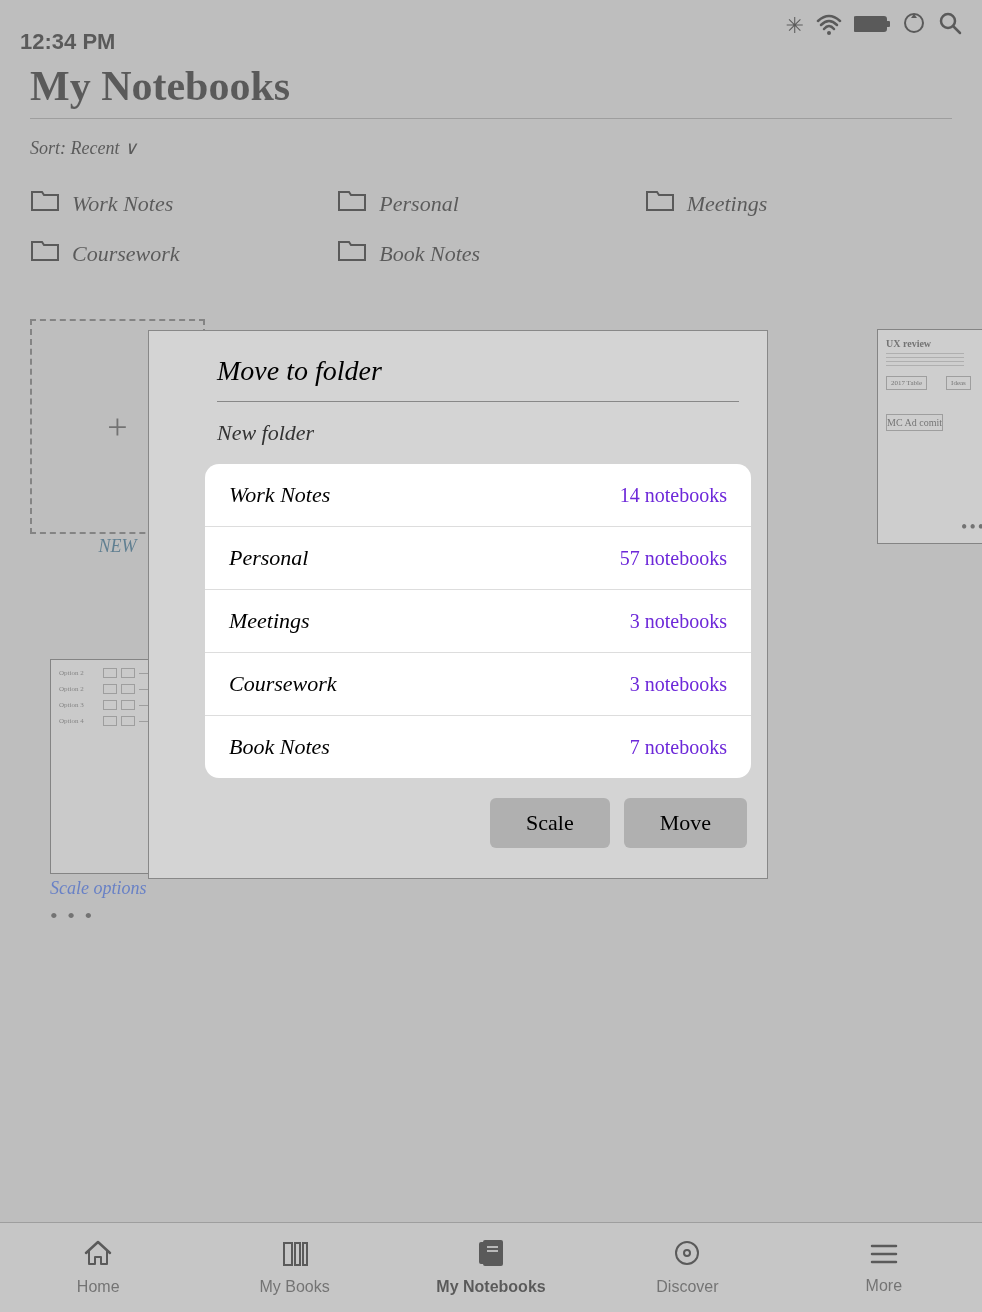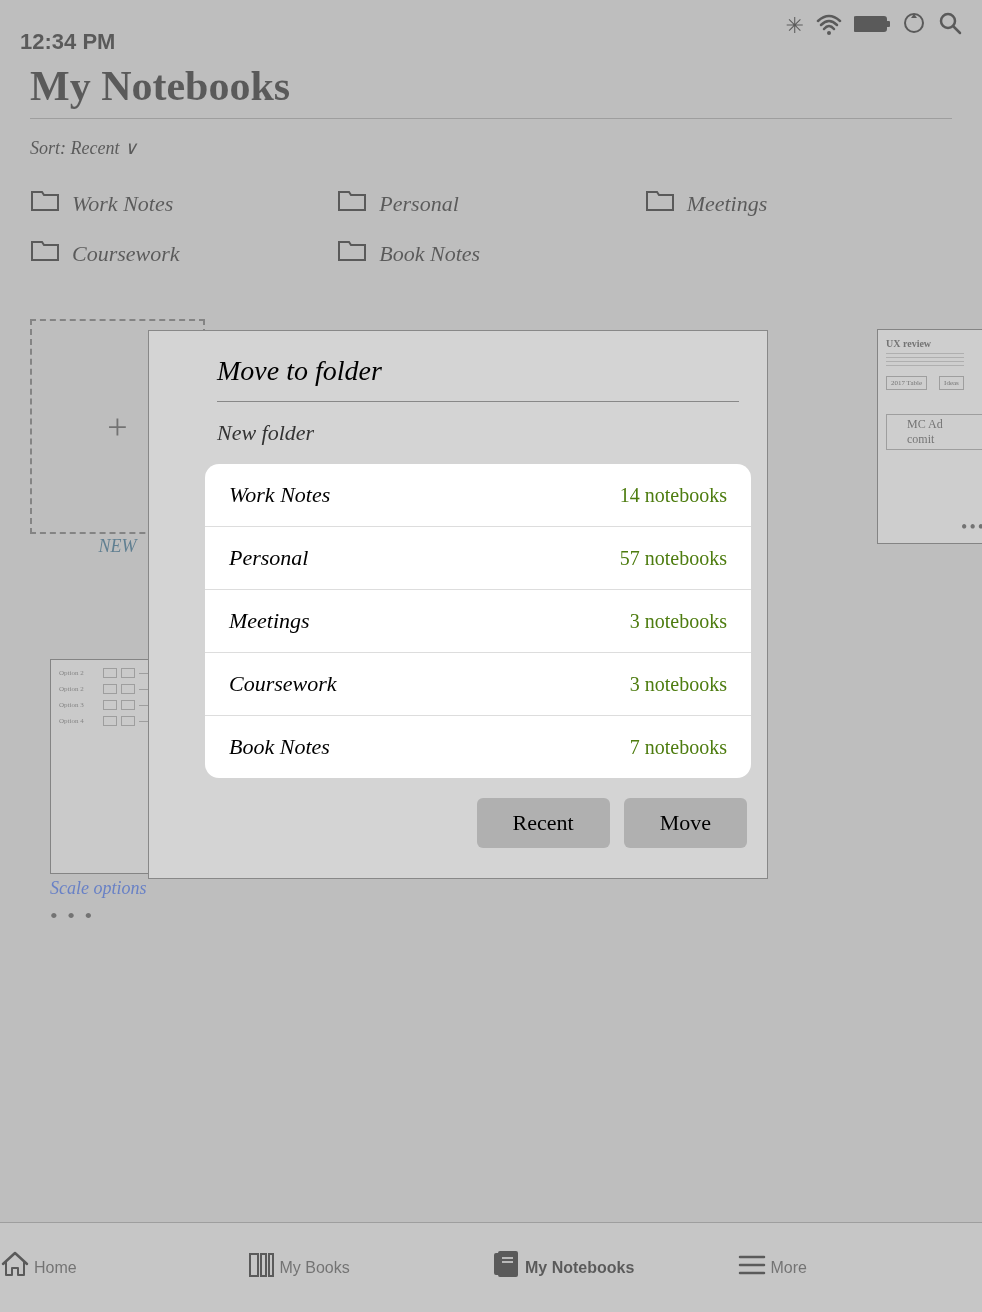--- a/index.html
+++ b/index.html
@@ -214,21 +214,21 @@
       border-bottom: none;
     }
     .folder-list-name {
       font-size: 22px;
       font-style: italic;
       color: #000;
       font-family: Georgia, serif;
     }
     .folder-list-count {
       font-size: 20px;
-      color: #4d7c0f;
+      color: #6d28d9;
       font-family: Georgia, serif;
     }
 
     
     .modal-buttons {
       display: flex;
       justify-content: flex-end;
       gap: 14px;
       padding: 20px 20px 0 20px;
     }
@@ -251,21 +251,21 @@
       right: 0;
       height: 90px;
       background: #d8d8d8;
       border-top: 1.5px solid #888;
       display: flex;
       justify-content: space-around;
       align-items: center;
     }
     .nav-item {
       display: flex;
-      flex-direction: row;
+      flex-direction: column;
       align-items: center;
       gap: 4px;
       cursor: pointer;
       flex: 1;
     }
     .nav-icon {
       font-size: 28px;
       color: #333;
     }
     .nav-label {
@@ -466,25 +466,25 @@
     <div style="position: absolute; right: -10px; top: 20px; width: 115px; height: 215px; border: 1.5px solid #555; background: #e8e8e8; overflow: hidden;">
       <div class="ux-review-card">
         <div class="ux-title">UX review</div>
         <div class="ux-lines">
           <div class="ux-line"></div>
           <div class="ux-line"></div>
           <div class="ux-line"></div>
           <div class="ux-line"></div>
         </div>
         <div style="margin-top:10px; font-size:7px;">
-          <div style="display:flex; gap:12px; margin-bottom:4px;">
+          <div style="display:flex; gap:19px; margin-bottom:4px;">
             <span style="border:1px solid #888; padding:2px 4px; font-size:7px;">2017 Table</span>
             <span style="border:1px solid #888; padding:2px 4px; font-size:7px;">Ideas</span>
           </div>
-          <div style="border:1px solid #888; padding:2px 20px; font-size:12px; width:fit-content;margin-top:24px;">MC Ad comit</div>
+          <div style="border:1px solid #888; padding:2px 0; font-size:10px; width:fit-content;margin-top:24px;">MC Ad comit</div>
         </div>
       </div>
       <span style="position:absolute; bottom:5px; right:5px; font-size:18px; letter-spacing:2px; color:#333;">•••</span>
     </div>
   </div>
 </div>
 
 <div class="overlay"></div>
 
 <div class="modal-outer">
@@ -509,21 +509,21 @@
       <span class="folder-list-name">Coursework</span>
       <span class="folder-list-count">3 notebooks</span>
     </div>
     <div class="folder-list-item">
       <span class="folder-list-name">Book Notes</span>
       <span class="folder-list-count">7 notebooks</span>
     </div>
   </div>
 
   <div class="modal-buttons">
-    <button class="modal-btn">Recent</button>
+    <button class="modal-btn">Scale</button>
     <button class="modal-btn">Move</button>
   </div>
 </div>
 
 <div class="bottom-nav">
   <div class="nav-item">
     <span class="nav-icon">
       <svg width="30" height="28" viewBox="0 0 30 28" fill="none">
         <path d="M3 14 L15 3 L27 14" stroke="black" stroke-width="2.5" fill="none" stroke-linecap="round" stroke-linejoin="round"></path>
         <path d="M6 12 L6 25 L12 25 L12 18 L18 18 L18 25 L24 25 L24 12" stroke="black" stroke-width="2" fill="none" stroke-linecap="round" stroke-linejoin="round"></path>
@@ -547,20 +547,29 @@
         <rect x="8" y="2" width="18" height="24" rx="1" stroke="black" stroke-width="2" fill="black"></rect>
         <rect x="4" y="4" width="6" height="20" rx="1" stroke="black" stroke-width="2" fill="black"></rect>
         <line x1="11" y1="8" x2="22" y2="8" stroke="white" stroke-width="1.5"></line>
         <line x1="11" y1="12" x2="22" y2="12" stroke="white" stroke-width="1.5"></line>
       </svg>
     </span>
     <span class="nav-label" style="font-weight:bold;">My Notebooks</span>
   </div>
   <div class="nav-item">
     <span class="nav-icon">
+      <svg width="30" height="28" viewBox="0 0 30 28" fill="none">
+        <circle cx="15" cy="14" r="11" stroke="black" stroke-width="2" fill="none"></circle>
+        <circle cx="15" cy="14" r="3" stroke="black" stroke-width="2" fill="none"></circle>
+      </svg>
+    </span>
+    <span class="nav-label">Discover</span>
+  </div>
+  <div class="nav-item">
+    <span class="nav-icon">
       <svg width="30" height="24" viewBox="0 0 30 24" fill="none">
         <line x1="3" y1="4" x2="27" y2="4" stroke="black" stroke-width="2.5" stroke-linecap="round"></line>
         <line x1="3" y1="12" x2="27" y2="12" stroke="black" stroke-width="2.5" stroke-linecap="round"></line>
         <line x1="3" y1="20" x2="27" y2="20" stroke="black" stroke-width="2.5" stroke-linecap="round"></line>
       </svg>
     </span>
     <span class="nav-label">More</span>
   </div>
 </div>
 

